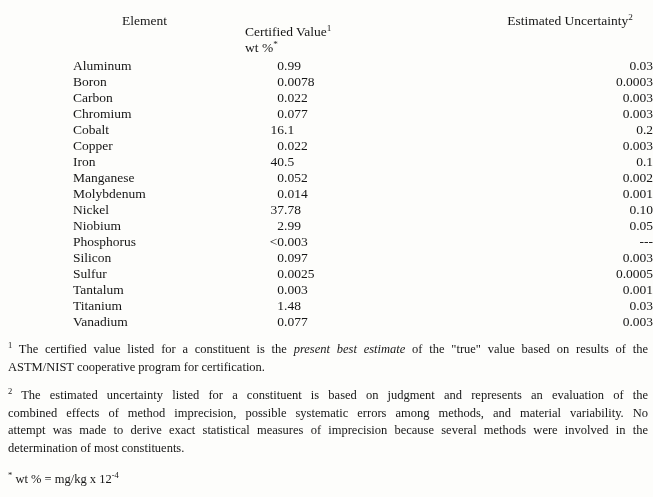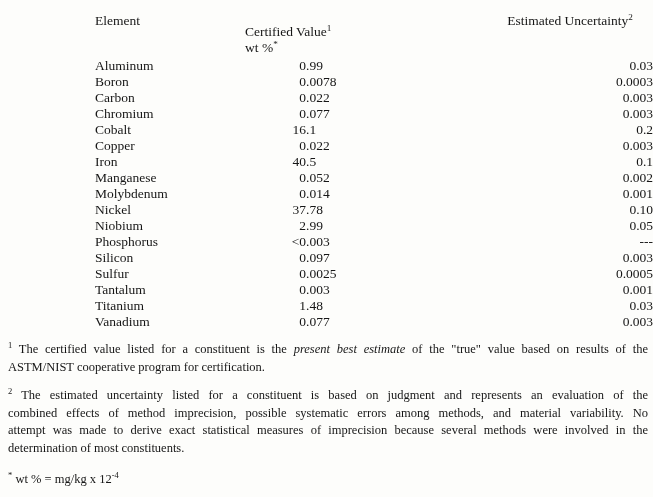--- a/index.html
+++ b/index.html
@@ -14,30 +14,30 @@
   }
   .sup {
     vertical-align: super;
     font-size: 0.68em;
     line-height: 0;
   }
   .it { font-style: italic; margin-top: 28px; }
 
   
   .thead { position: absolute; top: 0; left: 0; width: 100%; height: 58px; font-size: 13.5px; }
-  .h-element  { position: absolute; left: 95px;  top: 13px; width: 72px;  text-align: left; }
+  .h-element  { position: absolute; left: 95px;  top: 13px; width: 72px;  text-align: right; }
   .h-cv       { position: absolute; left: 245px; top: 24px; width: 160px; text-align: left; line-height: 15.5px; }
   .h-eu       { position: absolute; left: 488px; top: 13px; width: 164px; text-align: center; }
 
   
   .tbody { position: absolute; top: 58px; left: 0; width: 100%; }
   .trow {
     display: grid;
     grid-template-columns: 185px 250px auto;
-    padding-left: 95px;
+    padding-left: 73px;
     height: 16px;
     line-height: 16px;
     font-size: 13.5px;
   }
   .c-el  { text-align: left; }
   .c-val { text-align: left; }
   .c-val .ip { display: inline-block; width: 26px; text-align: right; }
   .c-un  { padding-left: 7px; text-align: right; }
 
   

